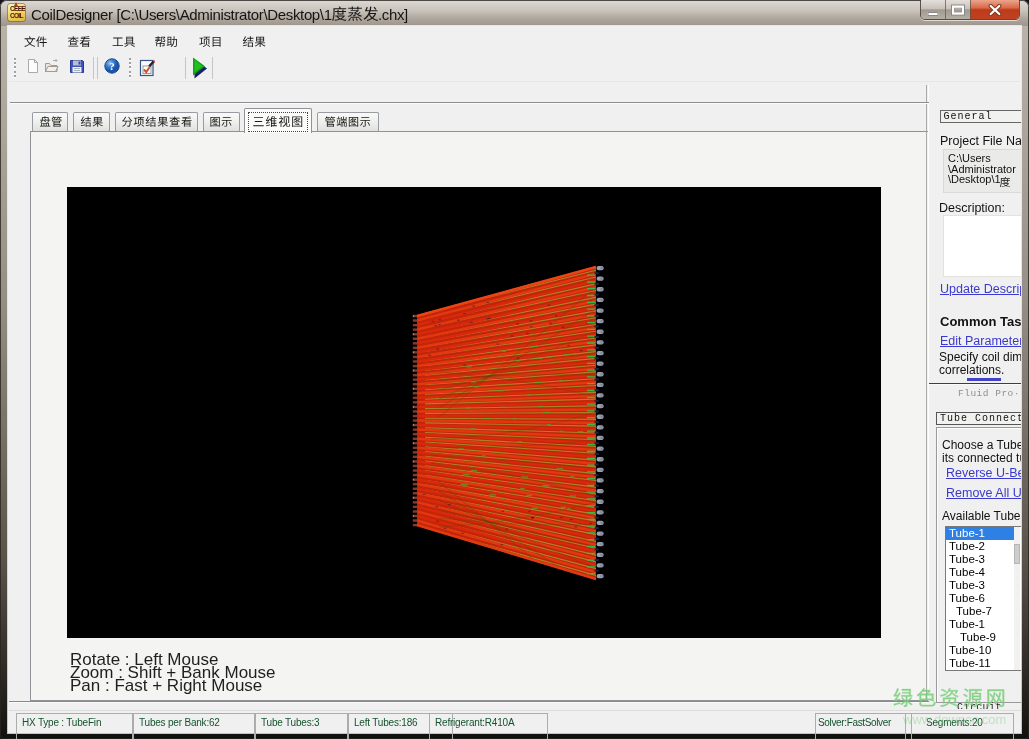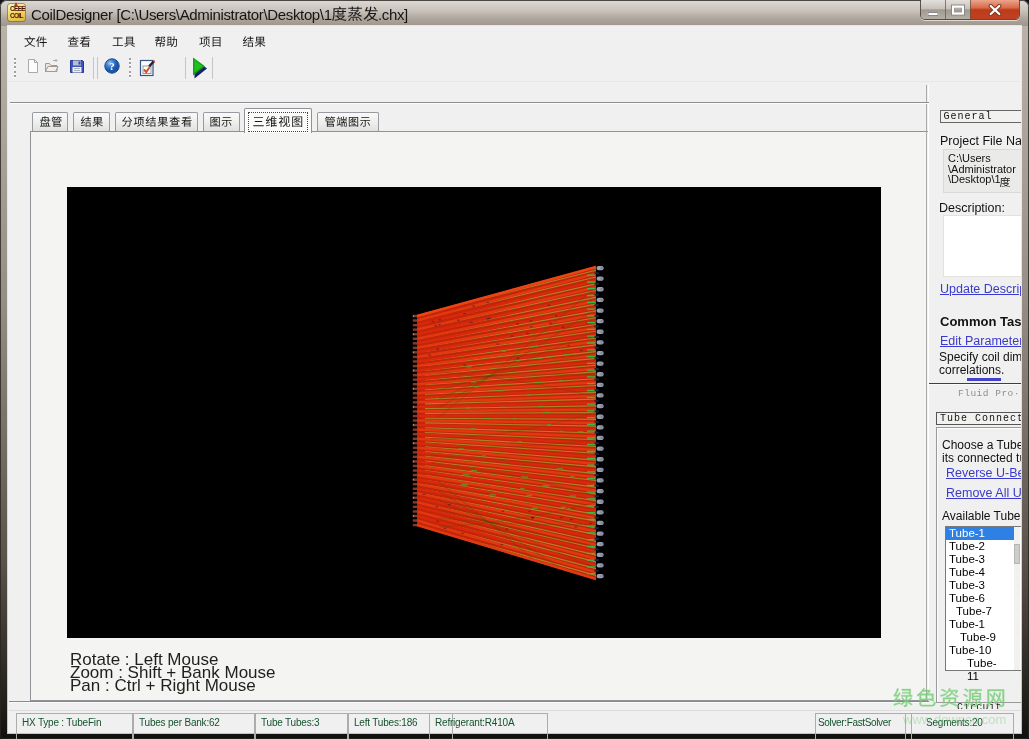--- a/index.html
+++ b/index.html
@@ -547,21 +547,21 @@
       <rect x="533.1" y="376.8" width="3.2" height="3.2" rx="1.6" fill="#858a9f"></rect>
       <rect x="527.5" y="382.7" width="4.2" height="2" fill="#1c2747"></rect>
       <rect x="529.6" y="386.9" width="7" height="4.3" rx="2" fill="#9ba0b3"></rect>
       <rect x="533.1" y="387.4" width="3.2" height="3.2" rx="1.6" fill="#858a9f"></rect>
       <line x1="350.0" y1="129.0" x2="529.0" y2="80.0" stroke="#ee4413" stroke-width="2.4"></line>
       <line x1="350.0" y1="338.0" x2="529.0" y2="392.0" stroke="#e03a10" stroke-width="2.4"></line>
     </svg>
   </div>
 <div class="rot" style="top:650px">Rotate : Left Mouse</div>
 <div class="rot" style="top:663px">Zoom : Shift + Bank Mouse</div>
-<div class="rot" style="top:676px">Pan : Ctrl + Right Mouse</div>
+<div class="rot" style="top:676px">Pan : Fast + Right Mouse</div>
 <div class="abs" style="left:926px;top:85px;width:1px;height:617px;background:#aaa9a7"></div>
 <div class="abs" style="left:927.5px;top:85px;width:1px;height:617px;background:#fdfdfc"></div>
 <div class="abs" style="left:10px;top:102px;width:921px;height:1px;background:#8e8e92"></div>
 <div class="abs" style="left:10px;top:103px;width:921px;height:1px;background:#fbfbfa"></div>
 <div class="abs" style="left:9px;top:701px;width:1012px;height:1px;background:#8a8a8e"></div>
 <div class="abs" style="left:9px;top:702px;width:1012px;height:1px;background:#fafaf8"></div>
 
 <div class="rpanel">
  <div class="hdr" style="left:10.5px;top:28px">General</div>
  <div class="lbl" style="left:11px;top:52px">Project File Name:</div>
@@ -591,21 +591,21 @@
 <div class="abs" style="left:17px;top:445px;width:68px;height:13px;font-size:11.5px;line-height:13px;padding-left:3px;background:#2e80e4;color:#fff">Tube-1</div>
     <div class="abs" style="left:17px;top:458px;width:68px;height:13px;font-size:11.5px;line-height:13px;padding-left:3px;color:#000">Tube-2</div>
     <div class="abs" style="left:17px;top:471px;width:68px;height:13px;font-size:11.5px;line-height:13px;padding-left:3px;color:#000">Tube-3</div>
     <div class="abs" style="left:17px;top:484px;width:68px;height:13px;font-size:11.5px;line-height:13px;padding-left:3px;color:#000">Tube-4</div>
     <div class="abs" style="left:17px;top:497px;width:68px;height:13px;font-size:11.5px;line-height:13px;padding-left:3px;color:#000">Tube-3</div>
     <div class="abs" style="left:17px;top:510px;width:68px;height:13px;font-size:11.5px;line-height:13px;padding-left:3px;color:#000">Tube-6</div>
     <div class="abs" style="left:17px;top:523px;width:68px;height:13px;font-size:11.5px;line-height:13px;padding-left:10px;color:#000">Tube-7</div>
     <div class="abs" style="left:17px;top:536px;width:68px;height:13px;font-size:11.5px;line-height:13px;padding-left:3px;color:#000">Tube-1</div>
     <div class="abs" style="left:17px;top:549px;width:68px;height:13px;font-size:11.5px;line-height:13px;padding-left:14px;color:#000">Tube-9</div>
     <div class="abs" style="left:17px;top:562px;width:68px;height:13px;font-size:11.5px;line-height:13px;padding-left:3px;color:#000">Tube-10</div>
-    <div class="abs" style="left:17px;top:575px;width:52px;height:13px;font-size:11.5px;line-height:13px;padding-left:21px;color:#000">Tube-11</div>
+    <div class="abs" style="left:17px;top:575px;width:52px;height:13px;font-size:11.5px;line-height:13px;padding-left:3px;color:#000">Tube-11</div>
  <div class="abs" style="left:85px;top:445px;width:6px;height:143px;background:#f1f1f0"></div>
  <div class="abs" style="left:85px;top:462px;width:6px;height:20px;background:#cdcdcb;border:1px solid #b5b5b3"></div>
  <div class="abs" style="left:28px;top:619.5px;font-family:'Liberation Mono',monospace;font-size:10px;letter-spacing:0.4px;color:#222">Circuit Conn</div>
 </div>
 <div class="status">
     <div class="sp" style="left:7px;width:117px">HX Type : TubeFin</div>
     <div class="sp" style="left:124px;width:122px">Tubes per Bank:62</div>
     <div class="sp" style="left:246px;width:93px">Tube Tubes:3</div>
     <div class="sp" style="left:339px;width:105px">Left Tubes:186</div>
     <div class="sp" style="left:420px;width:119px">Refrigerant:R410A</div>

